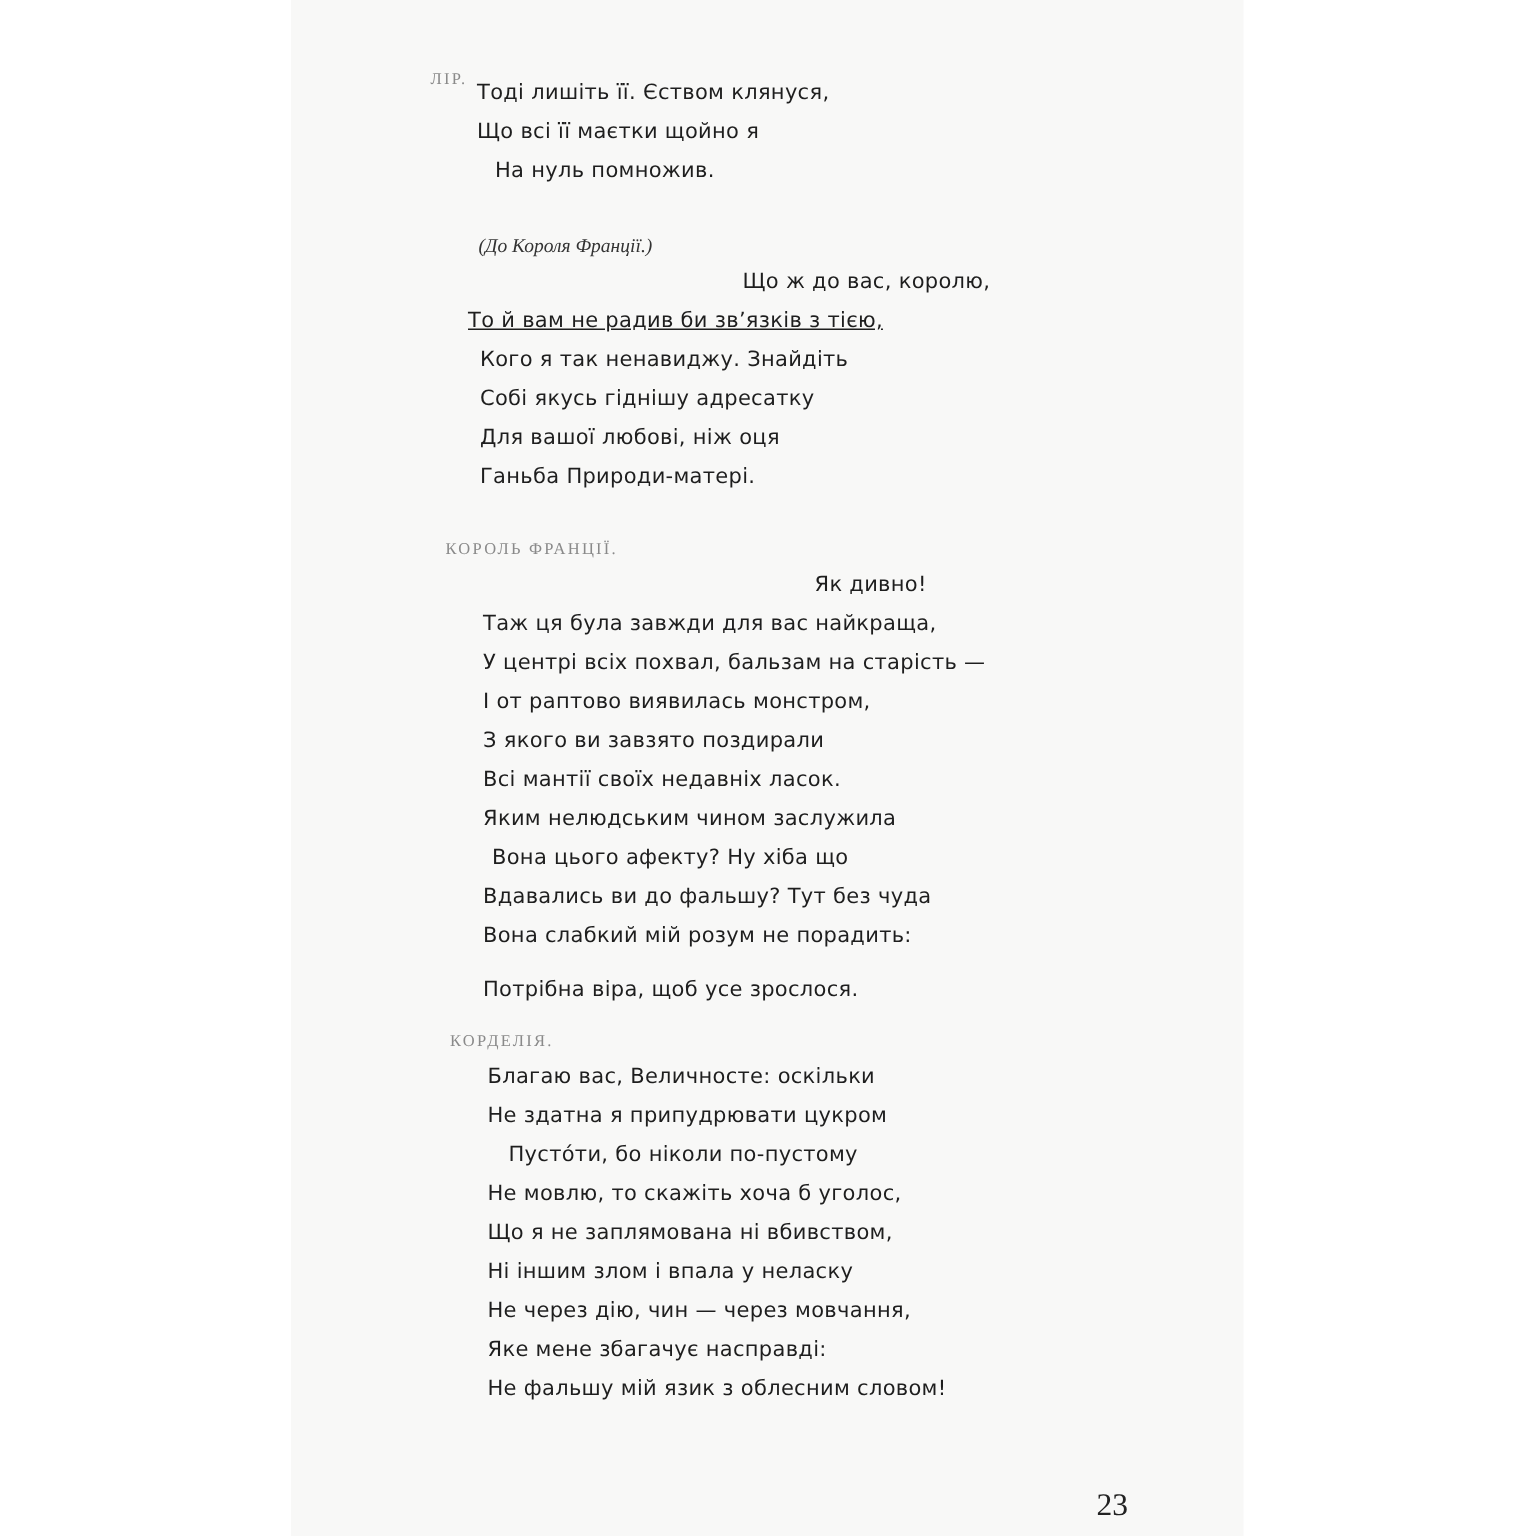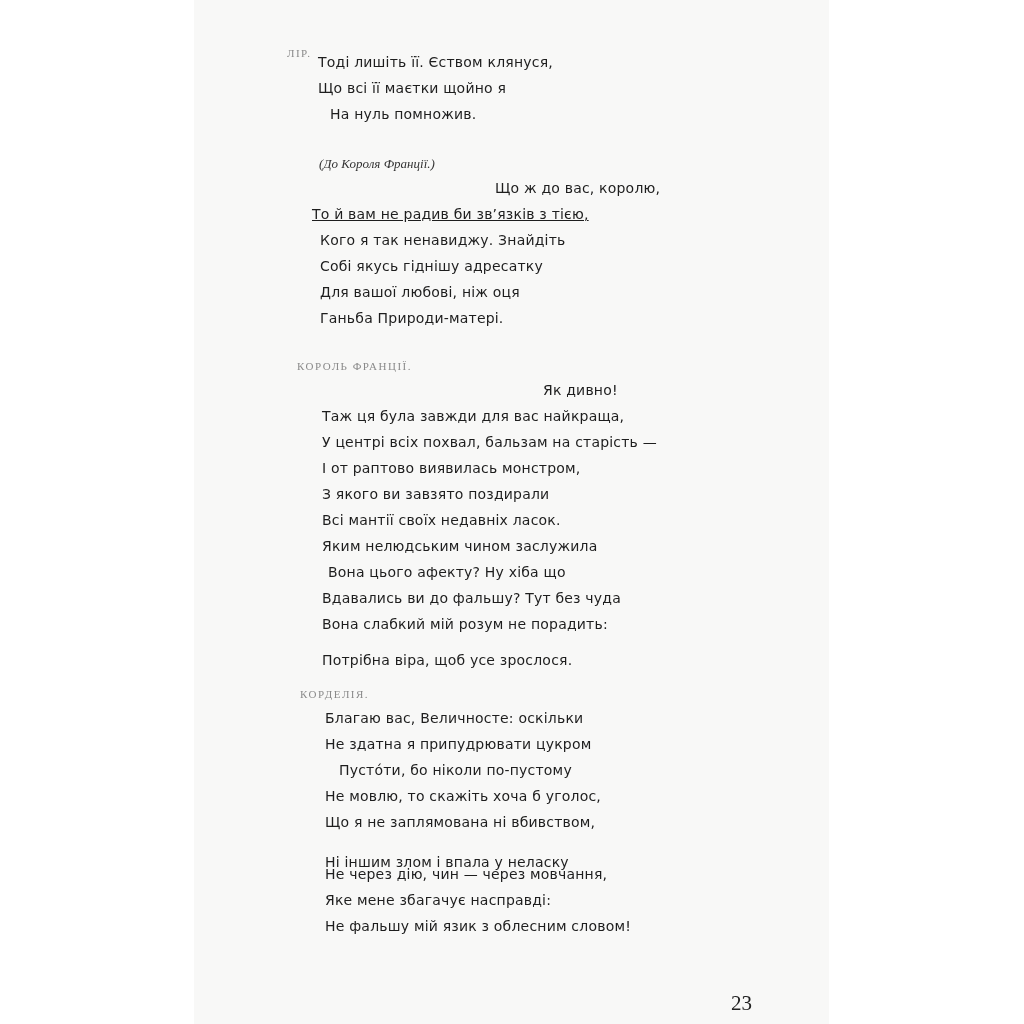--- a/index.html
+++ b/index.html
@@ -83,18 +83,18 @@
 <div class="line" style="left:322px; top:590px;">Вдавались ви до фальшу? Тут без чуда</div>
 <div class="line" style="left:322px; top:616px;">Вона слабкий мій розум не порадить:</div>
 <div class="line" style="left:322px; top:620px;margin-top:32px;">Потрібна віра, щоб усе зрослося.</div>
 
 <div class="speaker" style="left:300px; top:688px;">Корделія.</div>
 <div class="line" style="left:325px; top:710px;">Благаю вас, Величносте: оскільки</div>
 <div class="line" style="left:325px; top:736px;">Не здатна я припудрювати цукром</div>
 <div class="line" style="left:325px; top:762px;margin-left:14px;">Пустóти, бо ніколи по-пустому</div>
 <div class="line" style="left:325px; top:788px;">Не мовлю, то скажіть хоча б уголос,</div>
 <div class="line" style="left:325px; top:814px;">Що я не заплямована ні вбивством,</div>
-<div class="line" style="left:325px; top:840px;margin-top:14px;">Ні іншим злом і впала у неласку</div>
+<div class="line" style="left:325px; top:840px;">Ні іншим злом і впала у неласку</div>
 <div class="line" style="left:325px; top:866px;">Не через дію, чин — через мовчання,</div>
 <div class="line" style="left:325px; top:892px;">Яке мене збагачує насправді:</div>
 <div class="line" style="left:325px; top:918px;">Не фальшу мій язик з облесним словом!</div>
 
 <div class="page-number" style="left:731px; top:991px;">23</div>
 
 </body></html>

